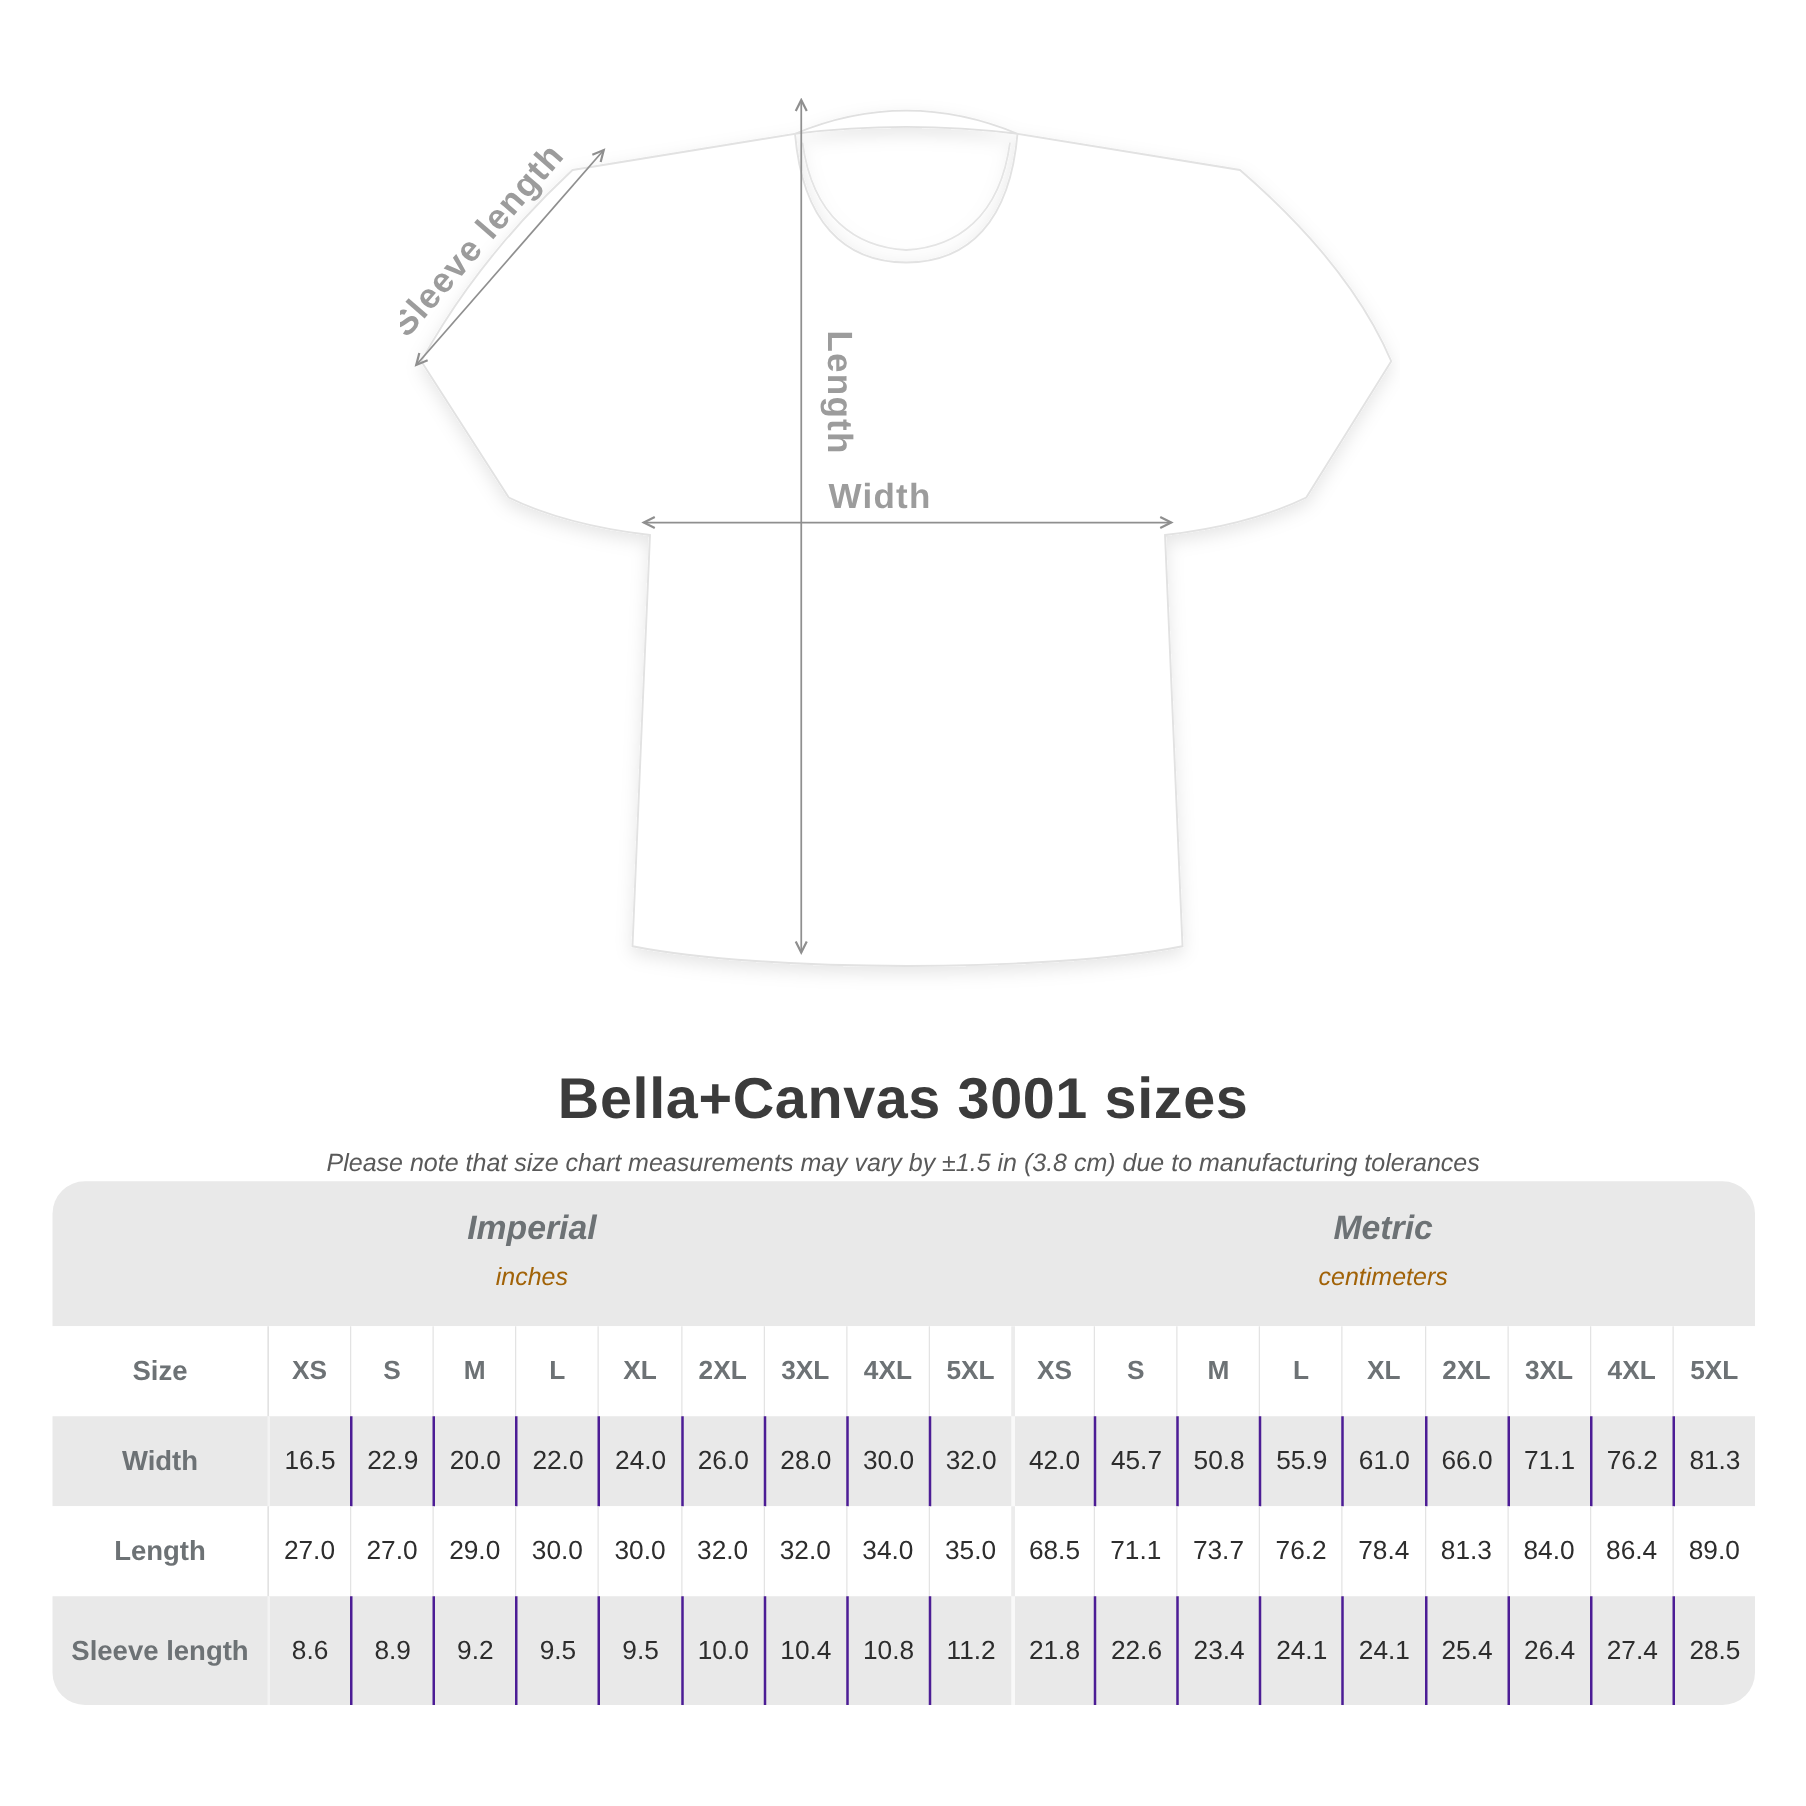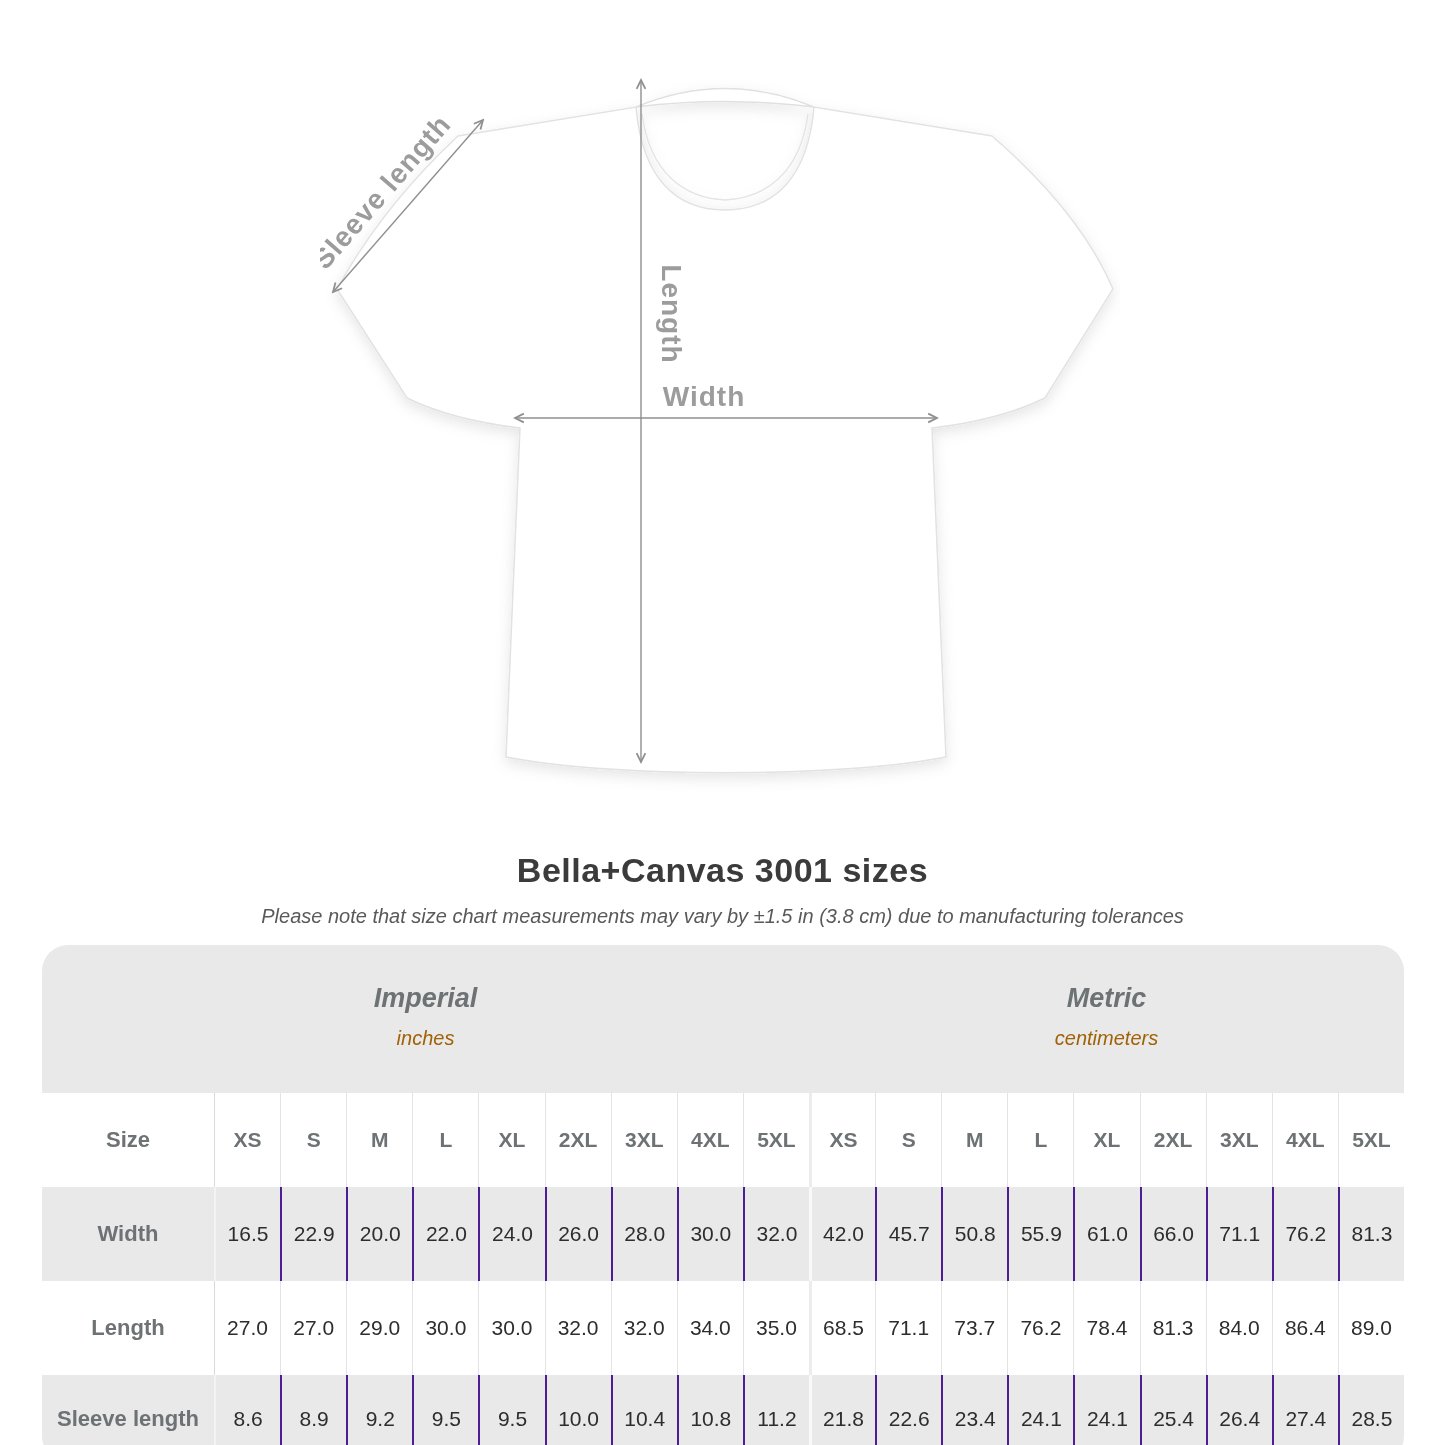--- a/index.html
+++ b/index.html
@@ -9,35 +9,35 @@
     font-family:"Liberation Sans", sans-serif; overflow:hidden;
   }
 
   
   .shirt-wrap { position:absolute; left:320px; top:62px; width:800px; height:745px; }
   .shirt-wrap svg { display:block; width:100%; height:100%; }
   .dim-label { font-family:"Liberation Sans",sans-serif; font-weight:bold; font-size:28px; fill:#9c9c9c; letter-spacing:1px; }
 
   
   .heading { position:absolute; left:0; right:0; top:851px; text-align:center; }
-  .title { font-size:34px; font-weight:bold; color:#3b3b3b; letter-spacing:0.5px; }
+  .title { font-size:46px; font-weight:bold; color:#3b3b3b; letter-spacing:0.5px; }
   .subtitle { margin-top:15px; font-size:20px; font-style:italic; color:#595959; }
 
   
   .size-table { position:absolute; left:42px; top:945px; width:1362px; }
   .t-band, .t-row { display:grid; grid-template-columns:172px repeat(18, 1fr); }
 
-  .t-band { background:#e9e9e9; border-radius:26px 26px 0 0; height:148px; }
+  .t-band { background:#e9e9e9; border-radius:26px 26px 0 0; height:116px; }
   .band-cell { display:flex; flex-direction:column; align-items:center; justify-content:center; padding-bottom:6px; }
   .band-imperial { grid-column:1 / 11; }
   .band-metric  { grid-column:11 / 20; }
   .band-title { font-size:27px; font-weight:bold; font-style:italic; color:#6d7275; }
   .band-unit  { margin-top:13px; font-size:20px; font-style:italic; color:#a16207; }
 
-  .t-row { height:94px; }
+  .t-row { height:72px; }
   .t-row.r-last { height:87px; border-radius:0 0 26px 26px; }
   .r-gray { background:#e9e9e9; }
   .r-white { background:#ffffff; }
 
   .cell { display:flex; align-items:center; justify-content:center; }
   .lab { font-size:22px; font-weight:bold; color:#6d7275; }
   .sz  { font-size:21px; font-weight:bold; color:#6d7275; }
   .val { font-size:21px; color:#2d2d2d; }
 
   .r-white .c { border-left:1px solid #e3e3e3; }

